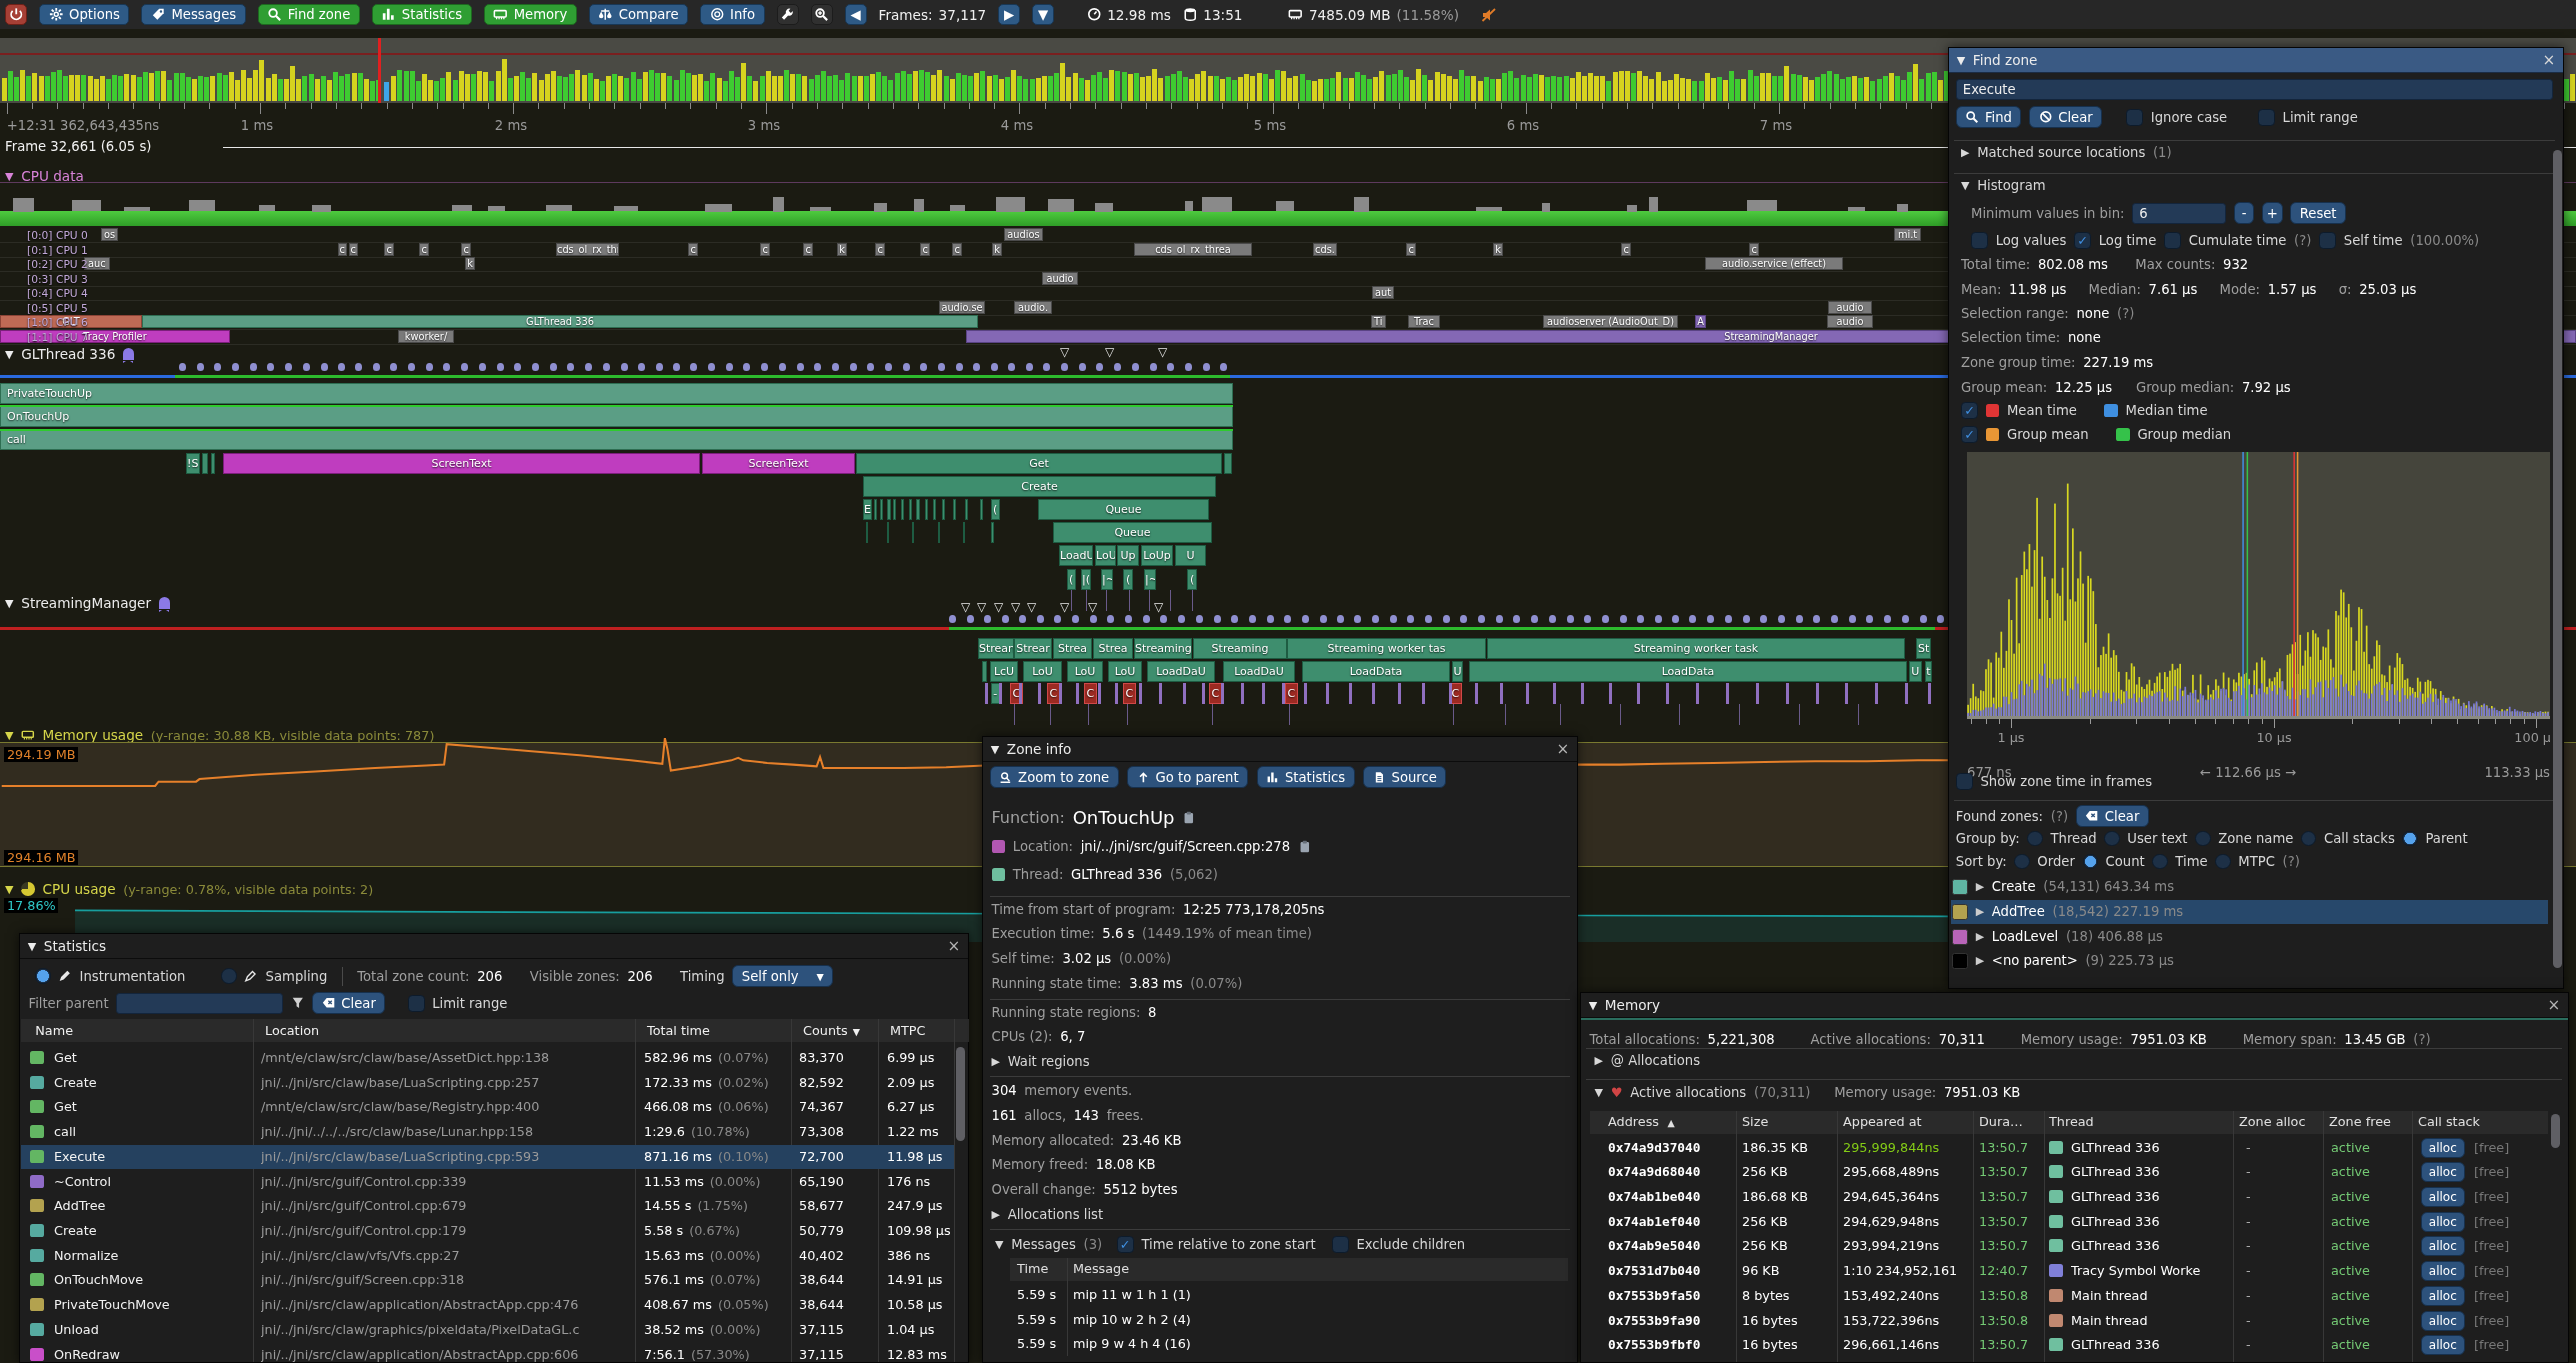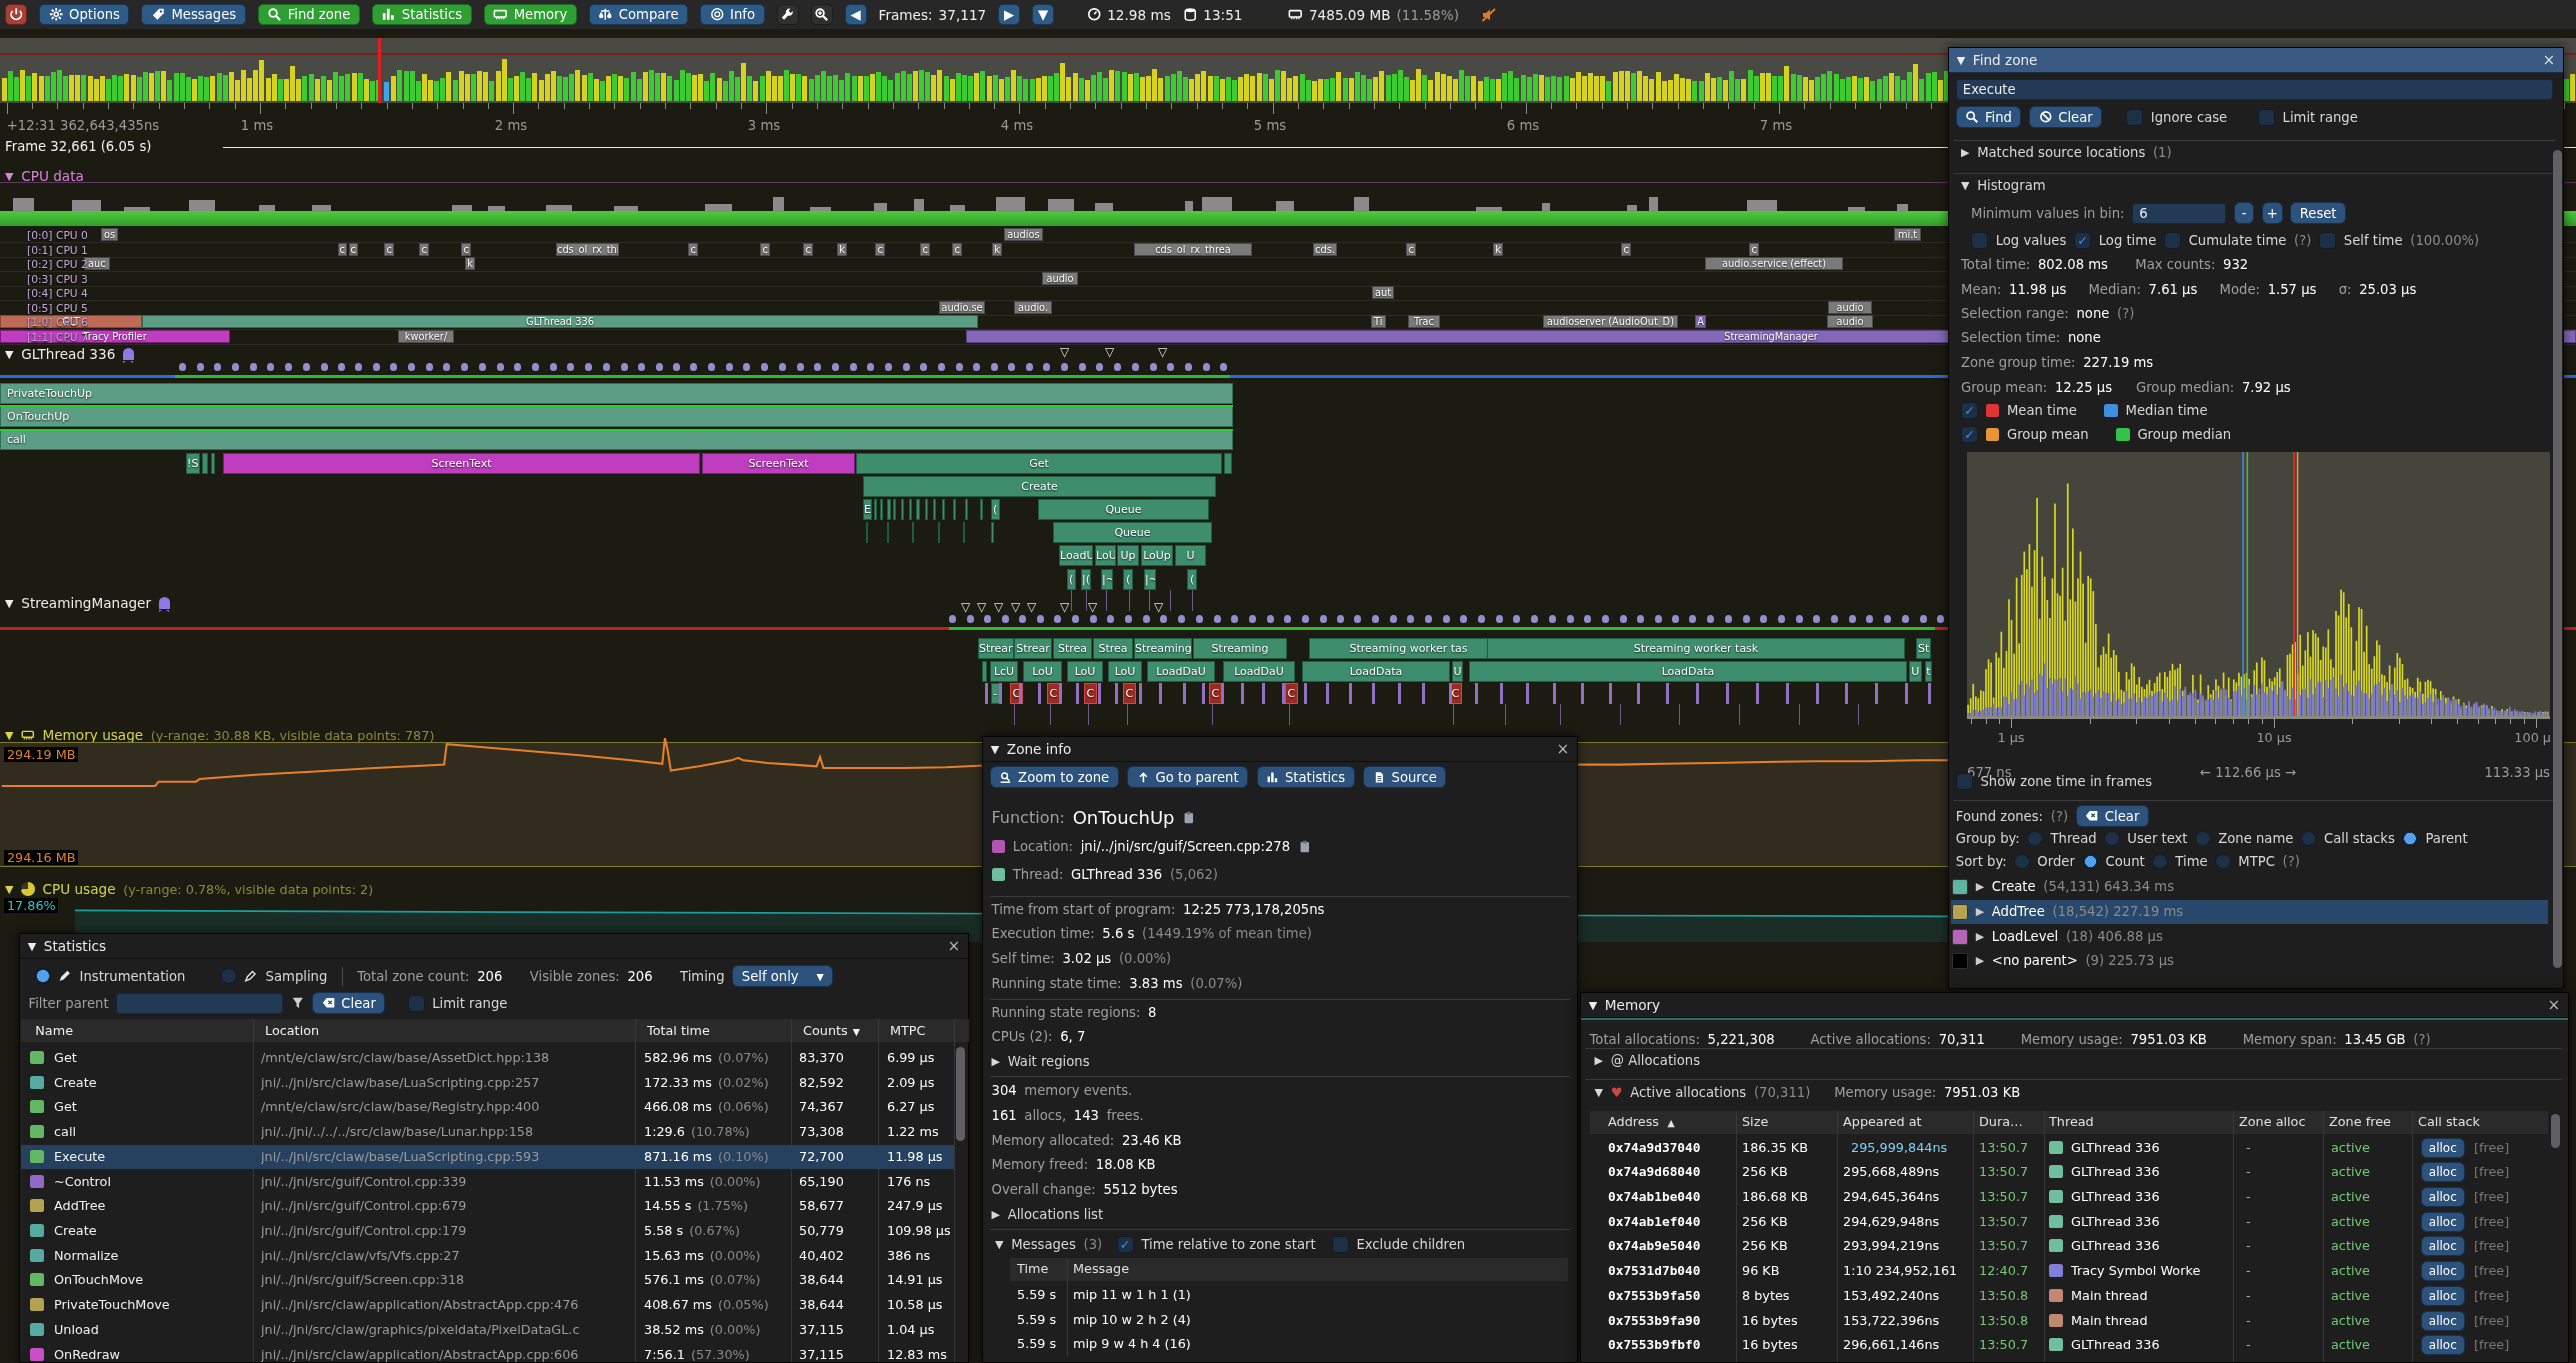--- a/index.html
+++ b/index.html
@@ -1029,21 +1029,21 @@
       <div class="dot" style="left: 1937px; top: 615px;"></div>
       <div style="position: absolute; left: 0px; top: 627px; width: 949px; height: 2.6px; background: rgb(192, 32, 32);"></div>
       <div style="position: absolute; left: 949px; top: 627px; width: 986px; height: 2.6px; background: rgb(45, 187, 45);"></div>
       <div style="position: absolute; left: 1935px; top: 627px; width: 641px; height: 2.6px; background: rgb(192, 32, 32);"></div>
       <div class="zn zn-teal" style="left: 978px; top: 638px; width: 36px; height: 20.5px; line-height: 19px;">Strean</div>
       <div class="zn zn-teal" style="left: 1014px; top: 638px; width: 38px; height: 20.5px; line-height: 19px;">Strear</div>
       <div class="zn zn-teal" style="left: 1053px; top: 638px; width: 39px; height: 20.5px; line-height: 19px;">Strea</div>
       <div class="zn zn-teal" style="left: 1093px; top: 638px; width: 40px; height: 20.5px; line-height: 19px;">Strea</div>
       <div class="zn zn-teal" style="left: 1134px; top: 638px; width: 58px; height: 20.5px; line-height: 19px;">Streaming</div>
       <div class="zn zn-teal" style="left: 1193px; top: 638px; width: 94px; height: 20.5px; line-height: 19px;">Streaming</div>
-      <div class="zn zn-teal" style="left: 1287px; top: 638px; width: 199px; height: 21px; line-height: 19px; margin-left: 22px;">Streaming worker tas</div>
+      <div class="zn zn-teal" style="left: 1287px; top: 638px; width: 199px; height: 21px; line-height: 19px;">Streaming worker tas</div>
       <div class="zn zn-teal" style="left: 1487px; top: 638px; width: 418px; height: 20.5px; line-height: 19px;">Streaming worker task</div>
       <div class="zn zn-teal" style="left: 1916px; top: 638px; width: 15.3px; height: 20.5px; line-height: 19px;">St</div>
       <div class="zn zn-teal" style="left: 982px; top: 661px; width: 5.1px; height: 20.5px; line-height: 19px;"></div>
       <div class="zn zn-teal" style="left: 990px; top: 661px; width: 28px; height: 20.5px; line-height: 19px;">LcU</div>
       <div class="zn zn-teal" style="left: 1023px; top: 661px; width: 39px; height: 20.5px; line-height: 19px;">LoU</div>
       <div class="zn zn-teal" style="left: 1067px; top: 661px; width: 36px; height: 20.5px; line-height: 19px;">LoU</div>
       <div class="zn zn-teal" style="left: 1108px; top: 661px; width: 34px; height: 20.5px; line-height: 19px;">LoU</div>
       <div class="zn zn-teal" style="left: 1147px; top: 661px; width: 68px; height: 20.5px; line-height: 19px;">LoadDaU</div>
       <div class="zn zn-teal" style="left: 1223px; top: 661px; width: 72px; height: 20.5px; line-height: 19px;">LoadDaU</div>
       <div class="zn zn-teal" style="left: 1302px; top: 661px; width: 148px; height: 20.5px; line-height: 19px;">LoadData</div>
@@ -2206,21 +2206,21 @@
         <div class="vline" style="left: 155px; top: 118px; height: 251px;"></div>
         <div class="vline" style="left: 256px; top: 118px; height: 251px;"></div>
         <div class="vline" style="left: 392px; top: 118px; height: 251px;"></div>
         <div class="vline" style="left: 463px; top: 118px; height: 251px;"></div>
         <div class="vline" style="left: 652px; top: 118px; height: 251px;"></div>
         <div class="vline" style="left: 742px; top: 118px; height: 251px;"></div>
         <div class="vline" style="left: 831px; top: 118px; height: 251px;"></div>
         <div style="position: absolute; left: 0px; top: 147px; width: 967px; height: 24px; font-size: 12.8px;">
           <div class="mono" style="position: absolute; left: 27px; color: rgb(255, 255, 255);">0x74a9d37040</div>
           <div style="position: absolute; left: 161px; color: rgb(255, 255, 255);">186.35 KB</div>
-          <div style="position: absolute; left: 262px; color: #7dd3fc; width: 128px; overflow: hidden; white-space: nowrap; margin-left: 8px;">295,999,844ns</div>
+          <div style="position: absolute; left: 262px; color: #84cc16; width: 128px; overflow: hidden; white-space: nowrap;">295,999,844ns</div>
           <div class="green" style="position: absolute; left: 398px;">13:50.7</div>
           <div class="csq" style="position: absolute; left: 468px; top: 0.9px; background: rgb(111, 191, 159);"></div>
           <div style="position: absolute; left: 490px; color: rgb(255, 255, 255); width: 158px; overflow: hidden; white-space: nowrap;">GLThread 336</div>
           <div style="position: absolute; left: 665px; color: rgb(170, 170, 170);">-</div>
           <div class="green" style="position: absolute; left: 750px;">active</div>
           <div class="btn" style="position: absolute; left: 840px; top: -1.7px; height: 19.6px; padding: 0px 6.8px; font-size: 12px;">alloc</div>
           <div style="position: absolute; left: 893px; color: rgb(119, 119, 119);">[free]</div>
         </div>
         <div style="position: absolute; left: 0px; top: 171px; width: 967px; height: 24px; font-size: 12.8px;">
           <div class="mono" style="position: absolute; left: 27px; color: rgb(255, 255, 255);">0x74a9d68040</div>

